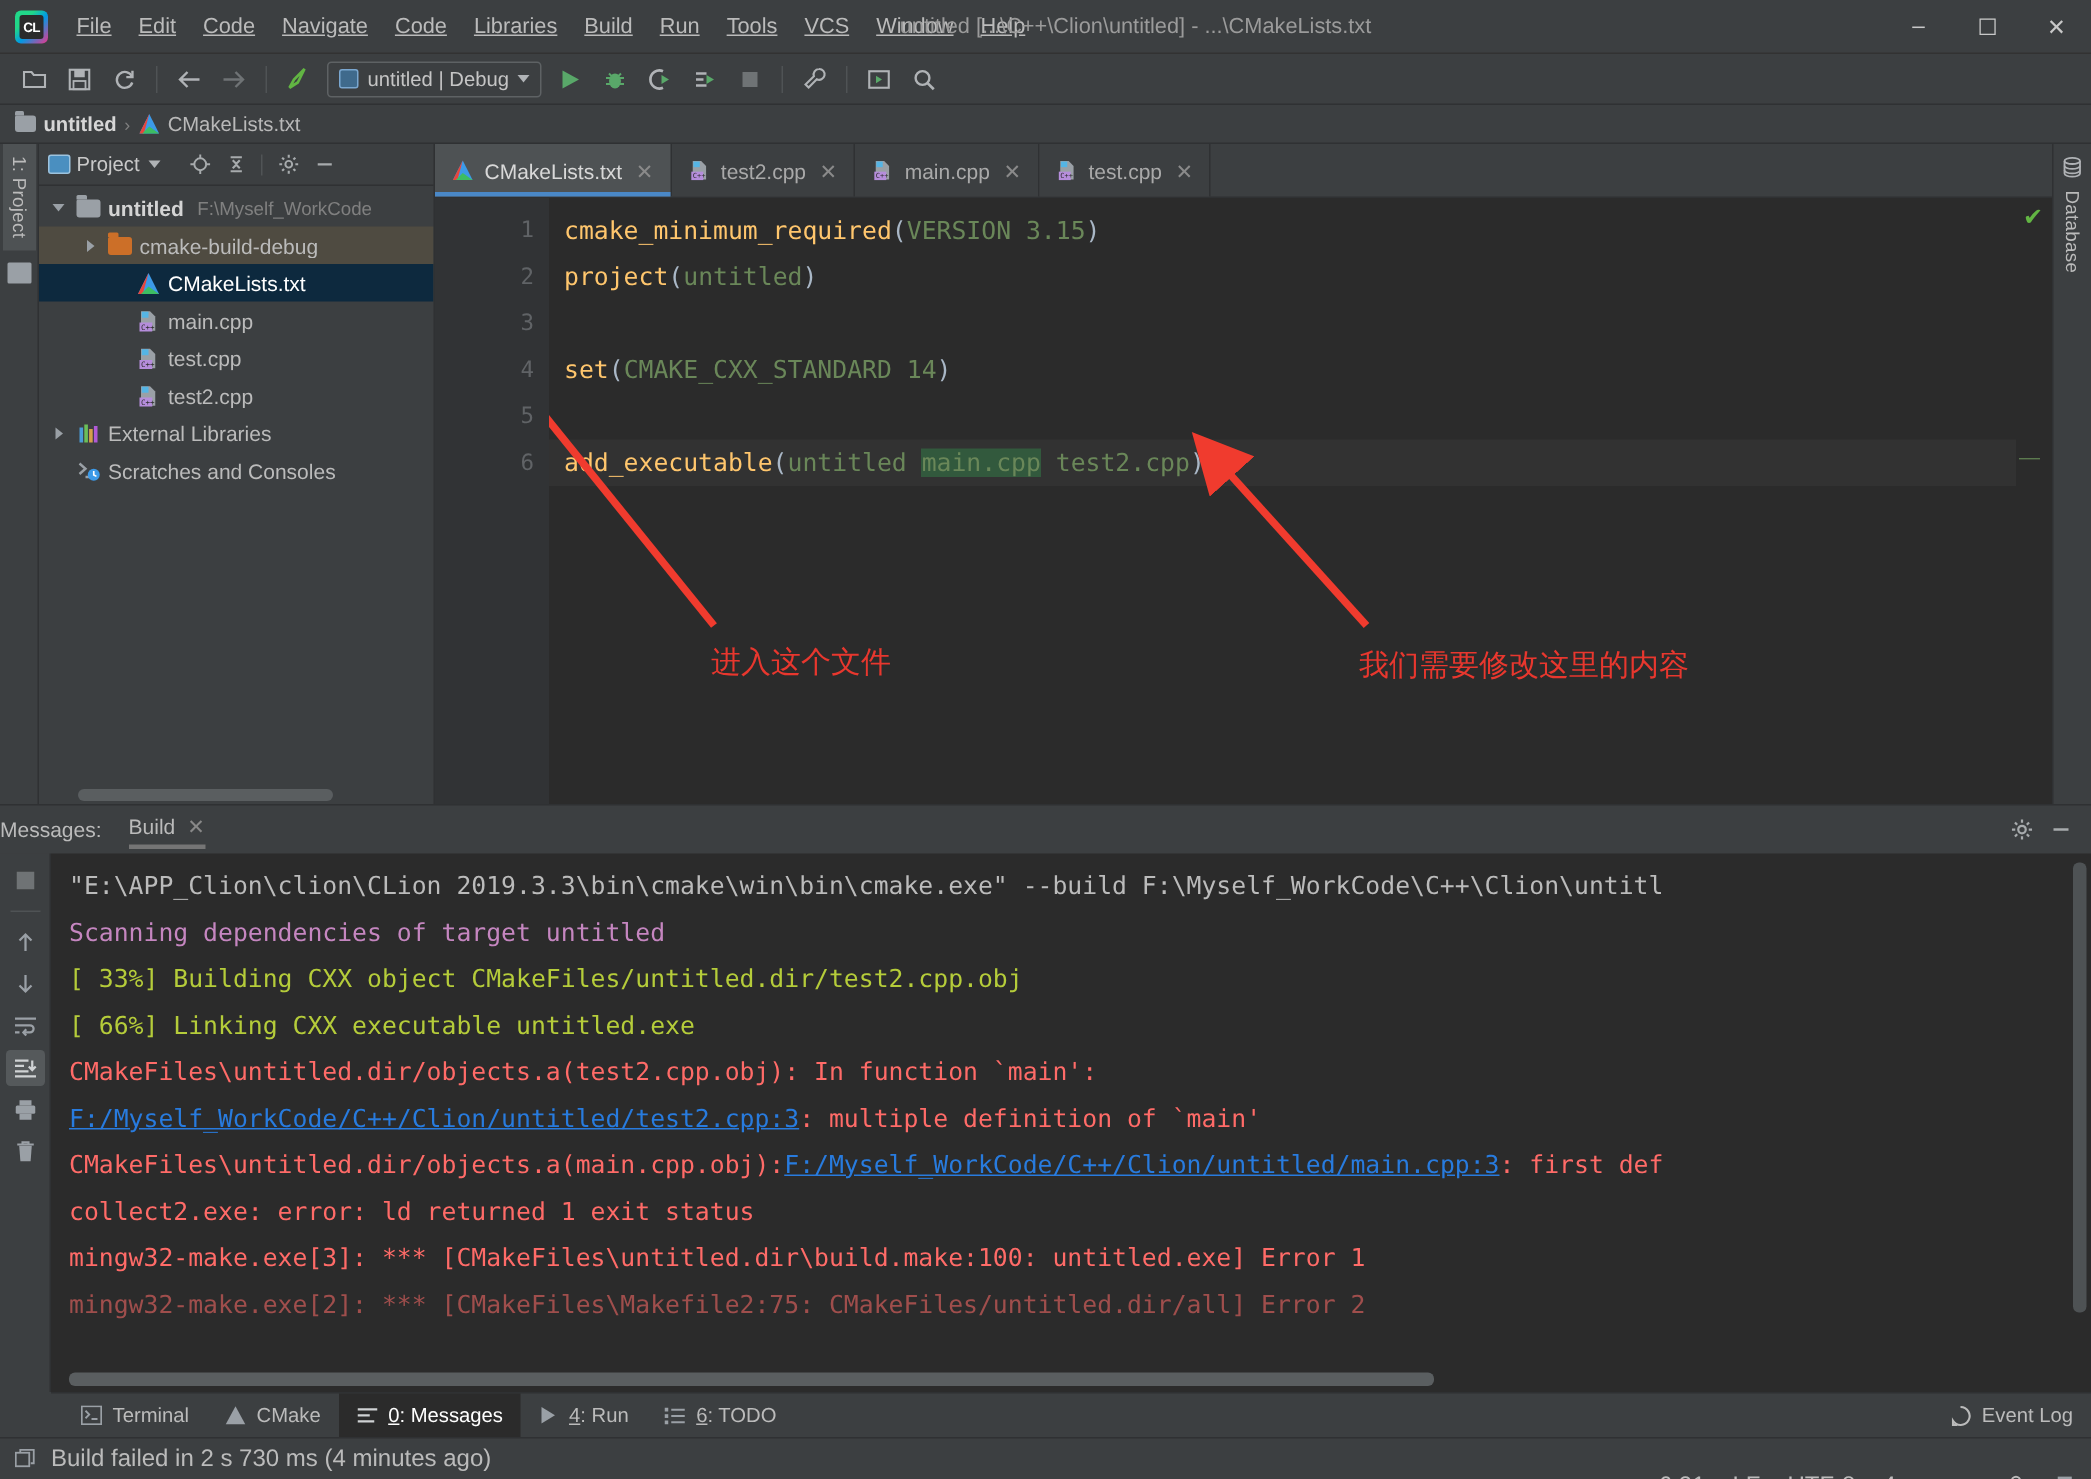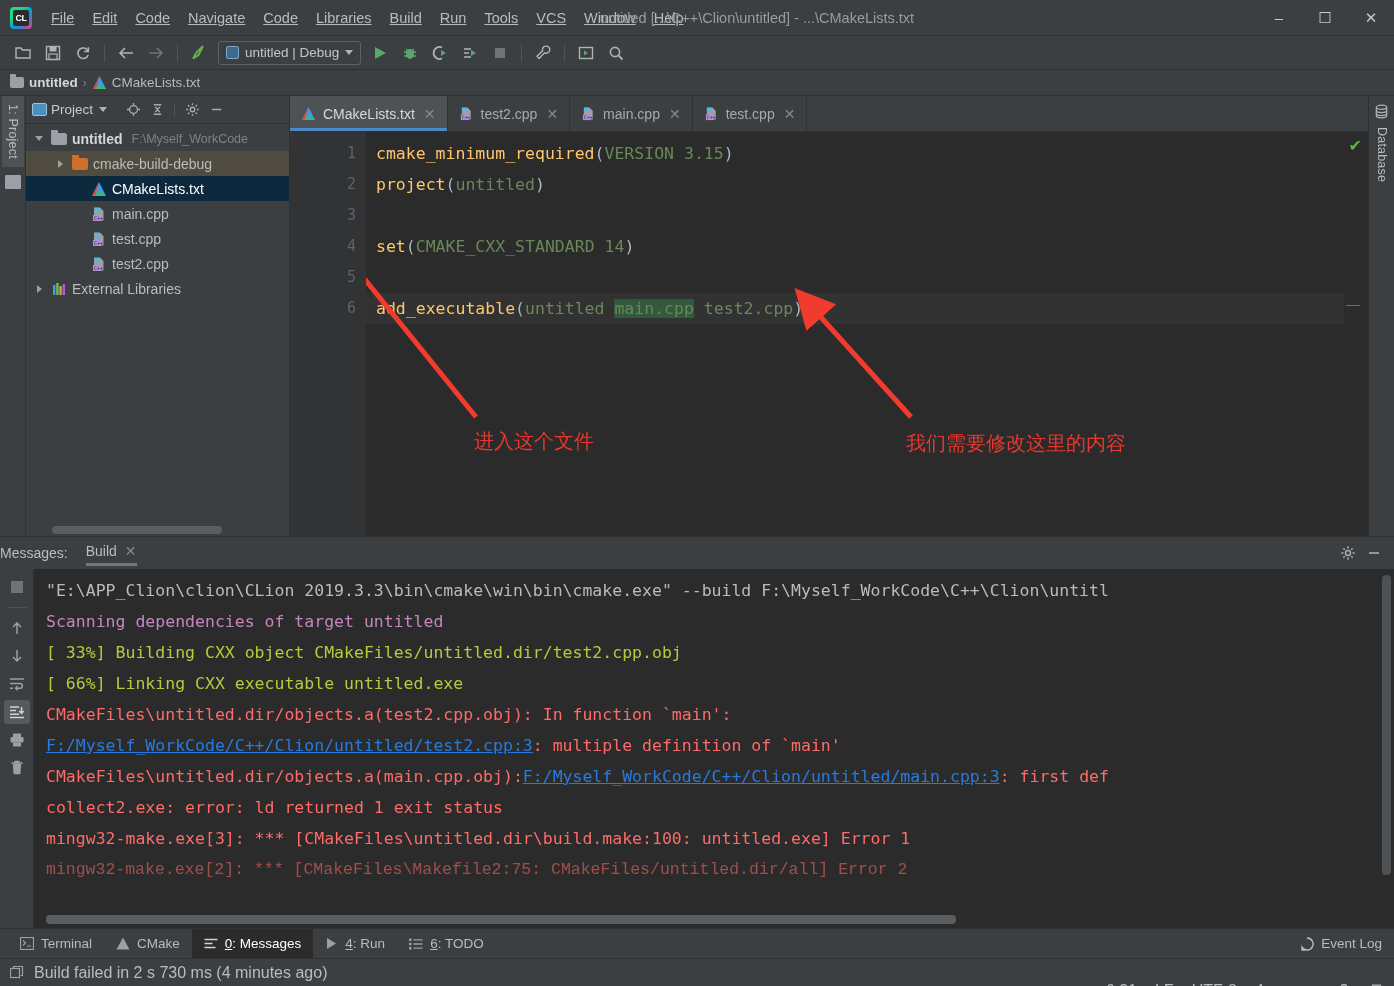--- a/index.html
+++ b/index.html
@@ -213,26 +213,26 @@
     padding: 6px 0 0 12px; line-height:31px; min-width:0;
   }
   .cl { white-space:pre; height:31px; }
   .c-white { color:#bbbbbb; }
   .c-pink  { color:#c586c0; }
   .c-green { color:#b5cc3a; }
   .c-red   { color:#ff6b68; }
   .c-link  { color:#287bde; text-decoration:underline; }
   .con-scroll { position:absolute; left:12px; bottom:4px; height:9px; width:910px; background:#5a5e60; border-radius:4px;}
   .con-vscroll{ position:absolute; right:3px; top:6px; width:9px; height:300px; background:#4e5254; border-radius:4px;}
-  .fade-line { opacity:0.55;font-family:Liberation Mono, monospace; }
+  .fade-line { opacity:0.55; }
 
   
   .toolwin {
     height:30px; min-height:30px; background:#3c3f41; display:flex; align-items:center;
-    border-top:1px solid #2f3133; padding-left:8px; gap:0px;
+    border-top:1px solid #2f3133; padding-left:8px; gap:0px;margin-left:34px;
   }
   .tw-item {
     display:flex; align-items:center; gap:7px; padding:0 12px; height:30px;
     font-size:13.5px; color:#bbbbbb;
   }
   .tw-item.active { background:#2b2b2b; color:#ffffff; }
   .tw-item u { text-decoration:underline; }
   .tw-right { margin-left:auto; display:flex; align-items:center; gap:7px; padding-right:12px; font-size:13.5px; color:#bbbbbb;}
 
   .statusbar {
@@ -495,20 +495,30 @@
             </div>
           <svg class="ico" width="16" height="16" viewBox="0 0 16 16">
             <rect x="2" y="4" width="2.4" height="10" fill="#4a9cd6"></rect>
               <rect x="5.2" y="2" width="2.4" height="12" fill="#6bbf59"></rect>
             <rect x="8.4" y="5" width="2.4" height="9" fill="#d6a04a"></rect>
               <rect x="11.6" y="3" width="2.4" height="11" fill="#b05ad6"></rect>
           </svg>
           <span class="tname">External Libraries</span>
         </div>
 
+        <div class="trow">
+          <div class="tw"></div>
+          <svg class="ico" width="16" height="16" viewBox="0 0 16 16">
+            <path d="M2 3l4 3.5L2 10" fill="none" stroke="#9aa0a6" stroke-width="1.6"></path>
+              <path d="M6 12h5" stroke="#9aa0a6" stroke-width="1.6"></path>
+            <circle cx="11.5" cy="10.5" r="4" fill="#3c9ae8"></circle>
+              <path d="M11.5 8v2.6l1.8 1" stroke="#fff" stroke-width="1.1" fill="none"></path>
+          </svg>
+          <span class="tname">Scratches and Consoles</span>
+        </div>
 
         <div class="hscroll"></div>
       </div>
     </div>
 
     <div class="editor-area">
       <div class="tabs">
         <div class="tab active">
           <svg width="15" height="15" viewBox="0 0 16 16">
             <path d="M8 1L15 15H1z" fill="#3c9ae8"></path>

